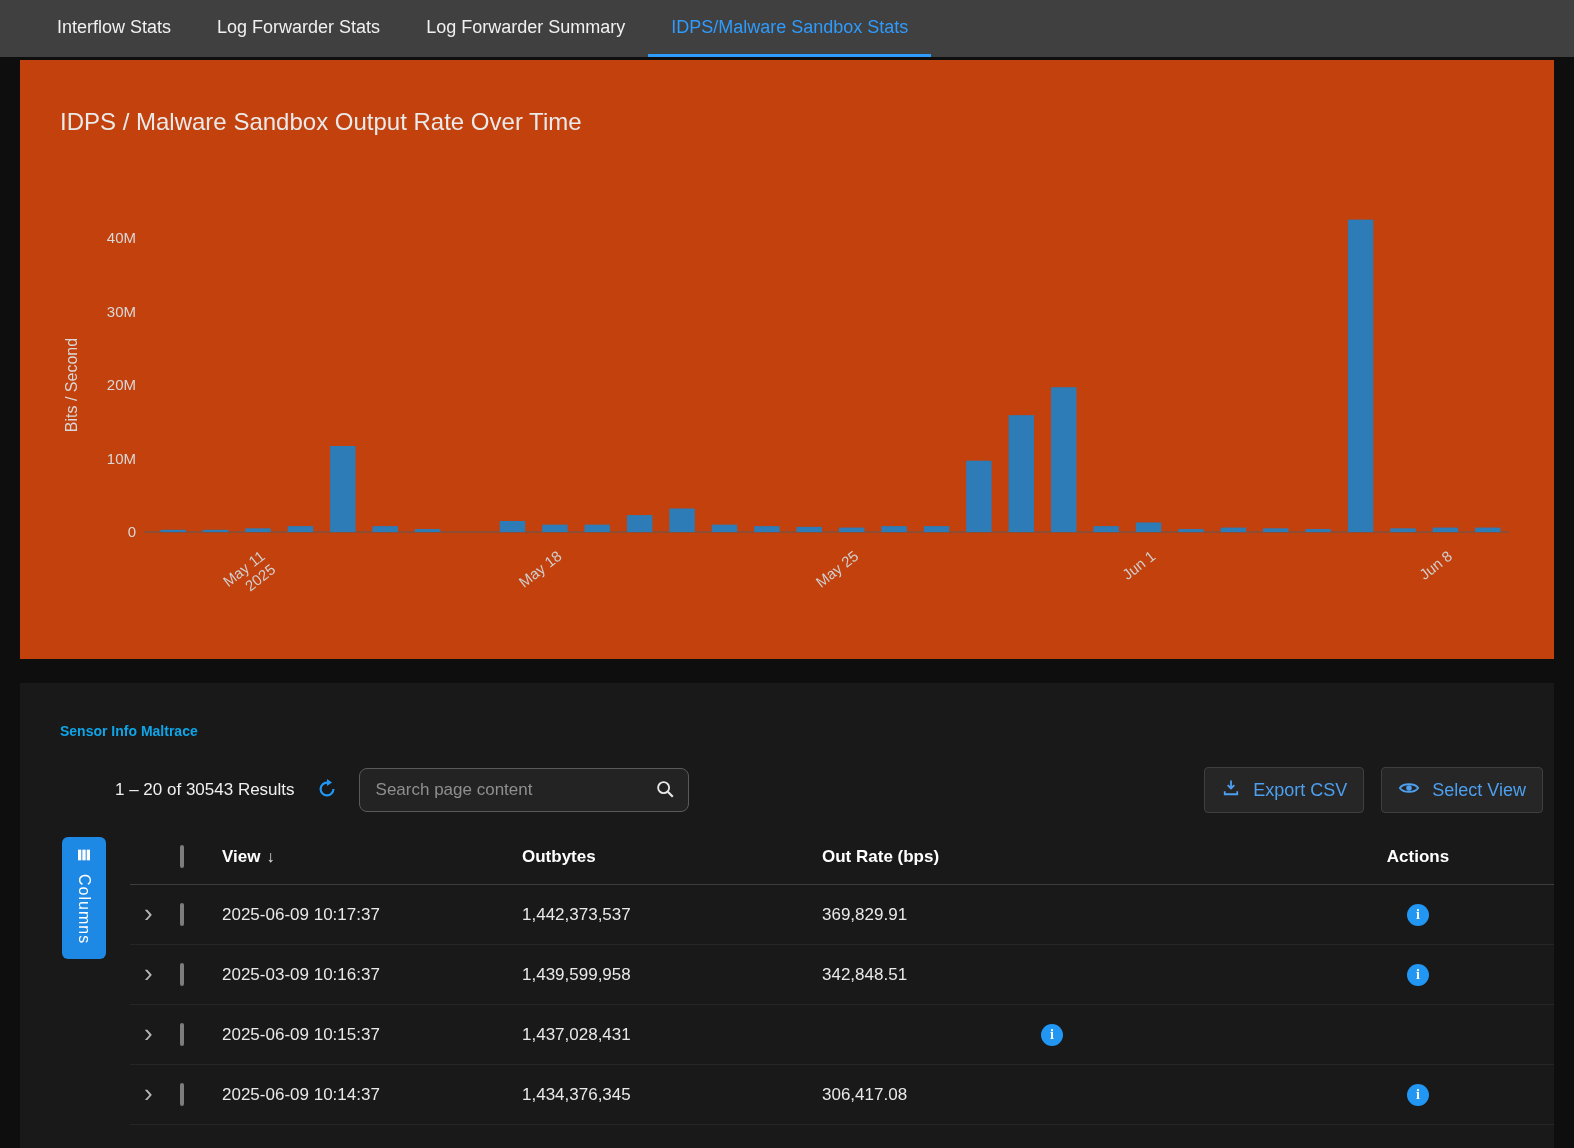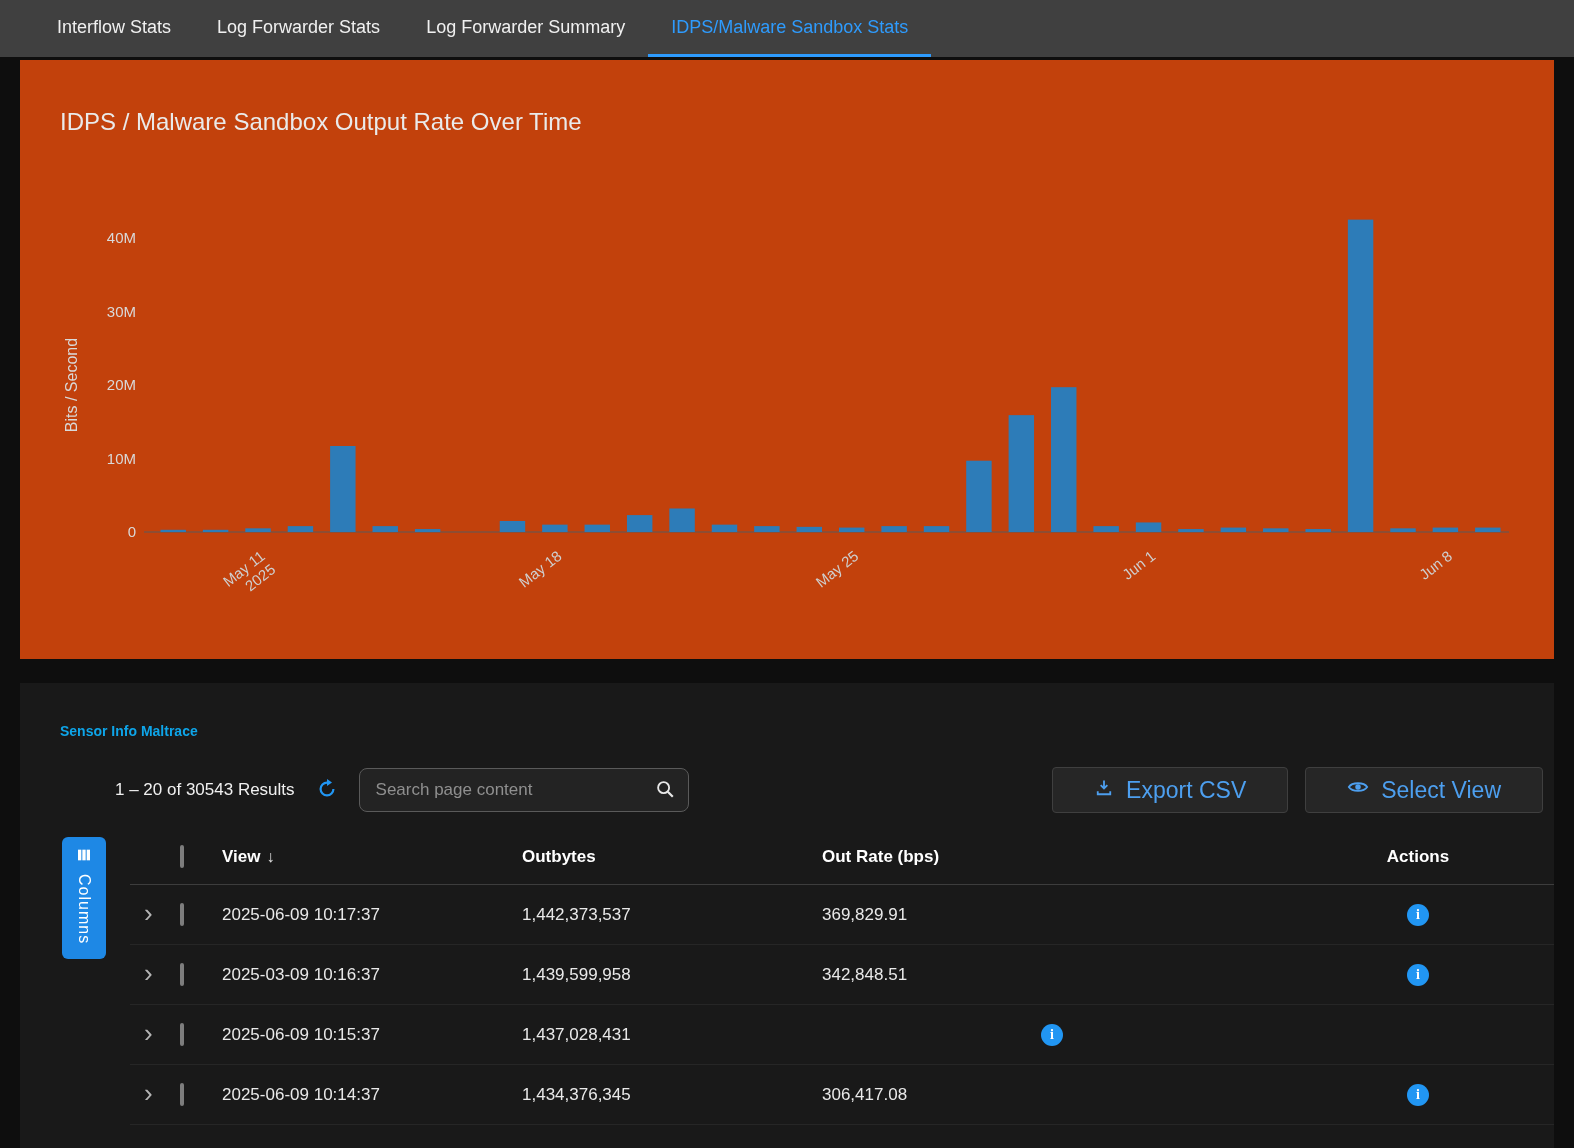--- a/index.html
+++ b/index.html
@@ -85,26 +85,26 @@
   .searchbox input {
     flex: 1; background: transparent; border: none; outline: none;
     color: #e6e6e6; font-size: 17px;
     font-family: "Liberation Sans", sans-serif;
   }
   .searchbox input::placeholder { color: #8f8f8f; }
   .search-icon-btn { background: none; border: none; cursor: pointer; display: flex; }
   .controls-right { display: flex; align-items: center; gap: 17px; }
   .action-btn {
     display: flex; align-items: center; gap: 12px;
-    height: 46px; padding: 0 41px;
+    height: 46px; padding: 0 16px;
     background: #262626;
     border: 1px solid #3f3f3f;
     border-radius: 4px;
     color: #4d9fef;
-    font-size: 23px;
+    font-size: 18px;
     font-family: "Liberation Sans", sans-serif;
     cursor: pointer;
   }
 
   
   .columns-btn {
     position: absolute;
     left: 42px; top: 154px;
     width: 44px; height: 122px;
     background: #1e88e5;

